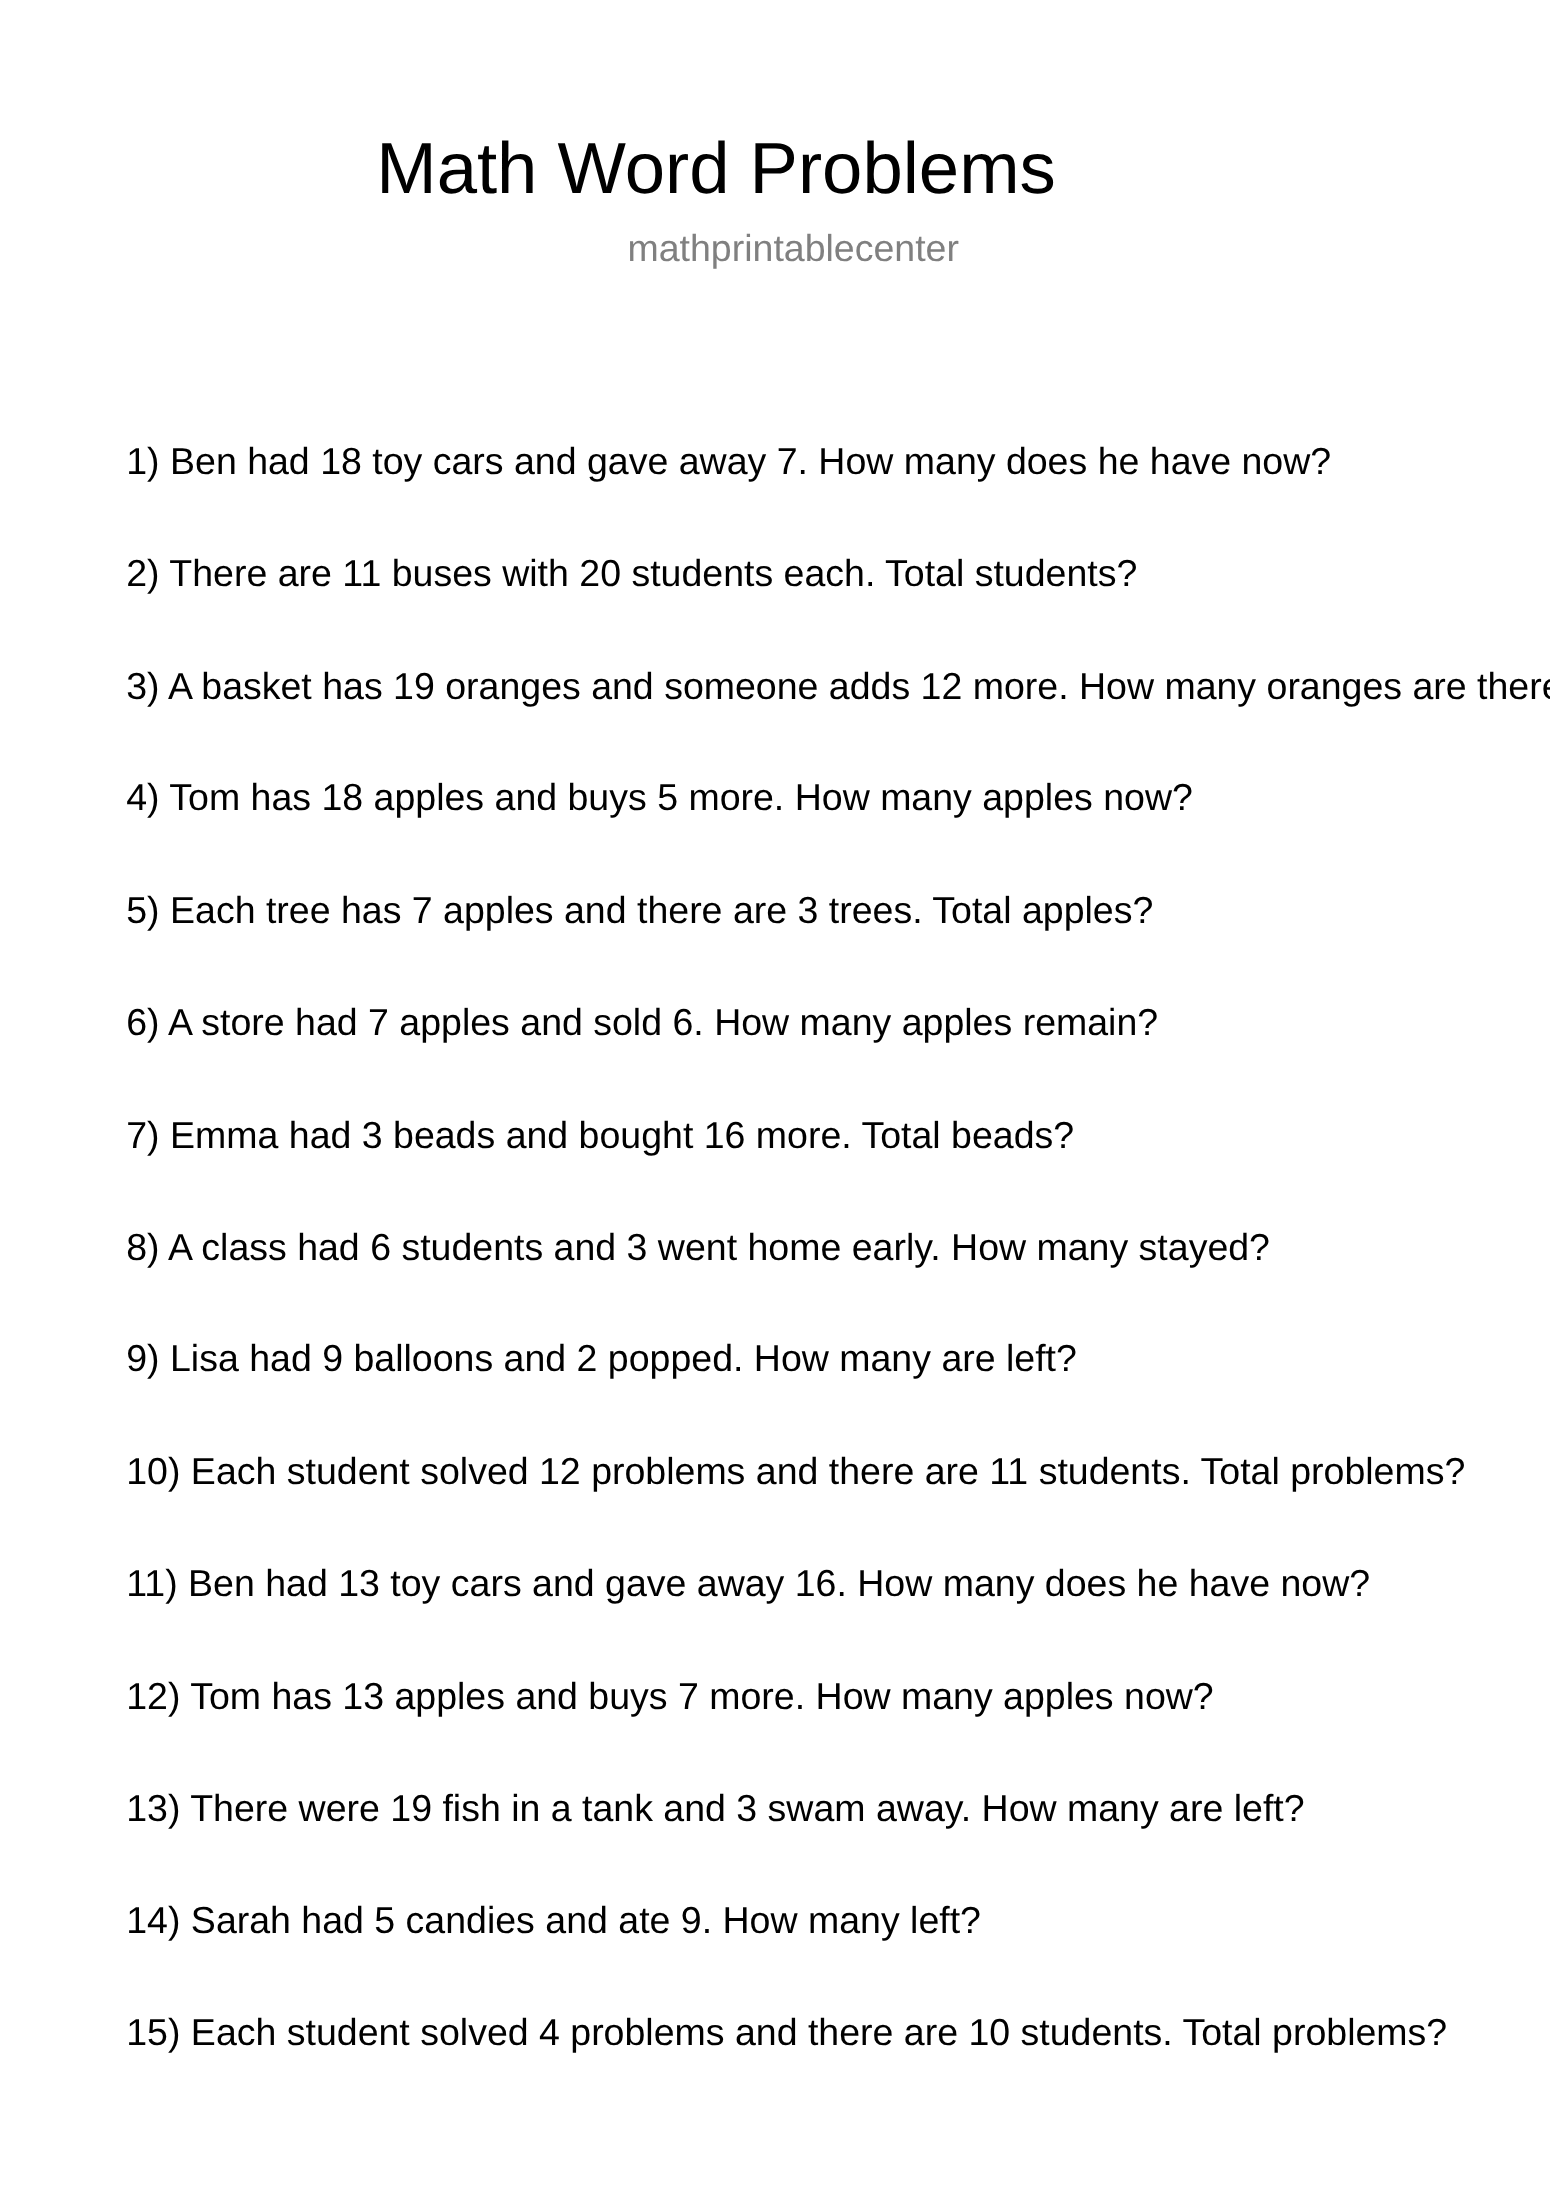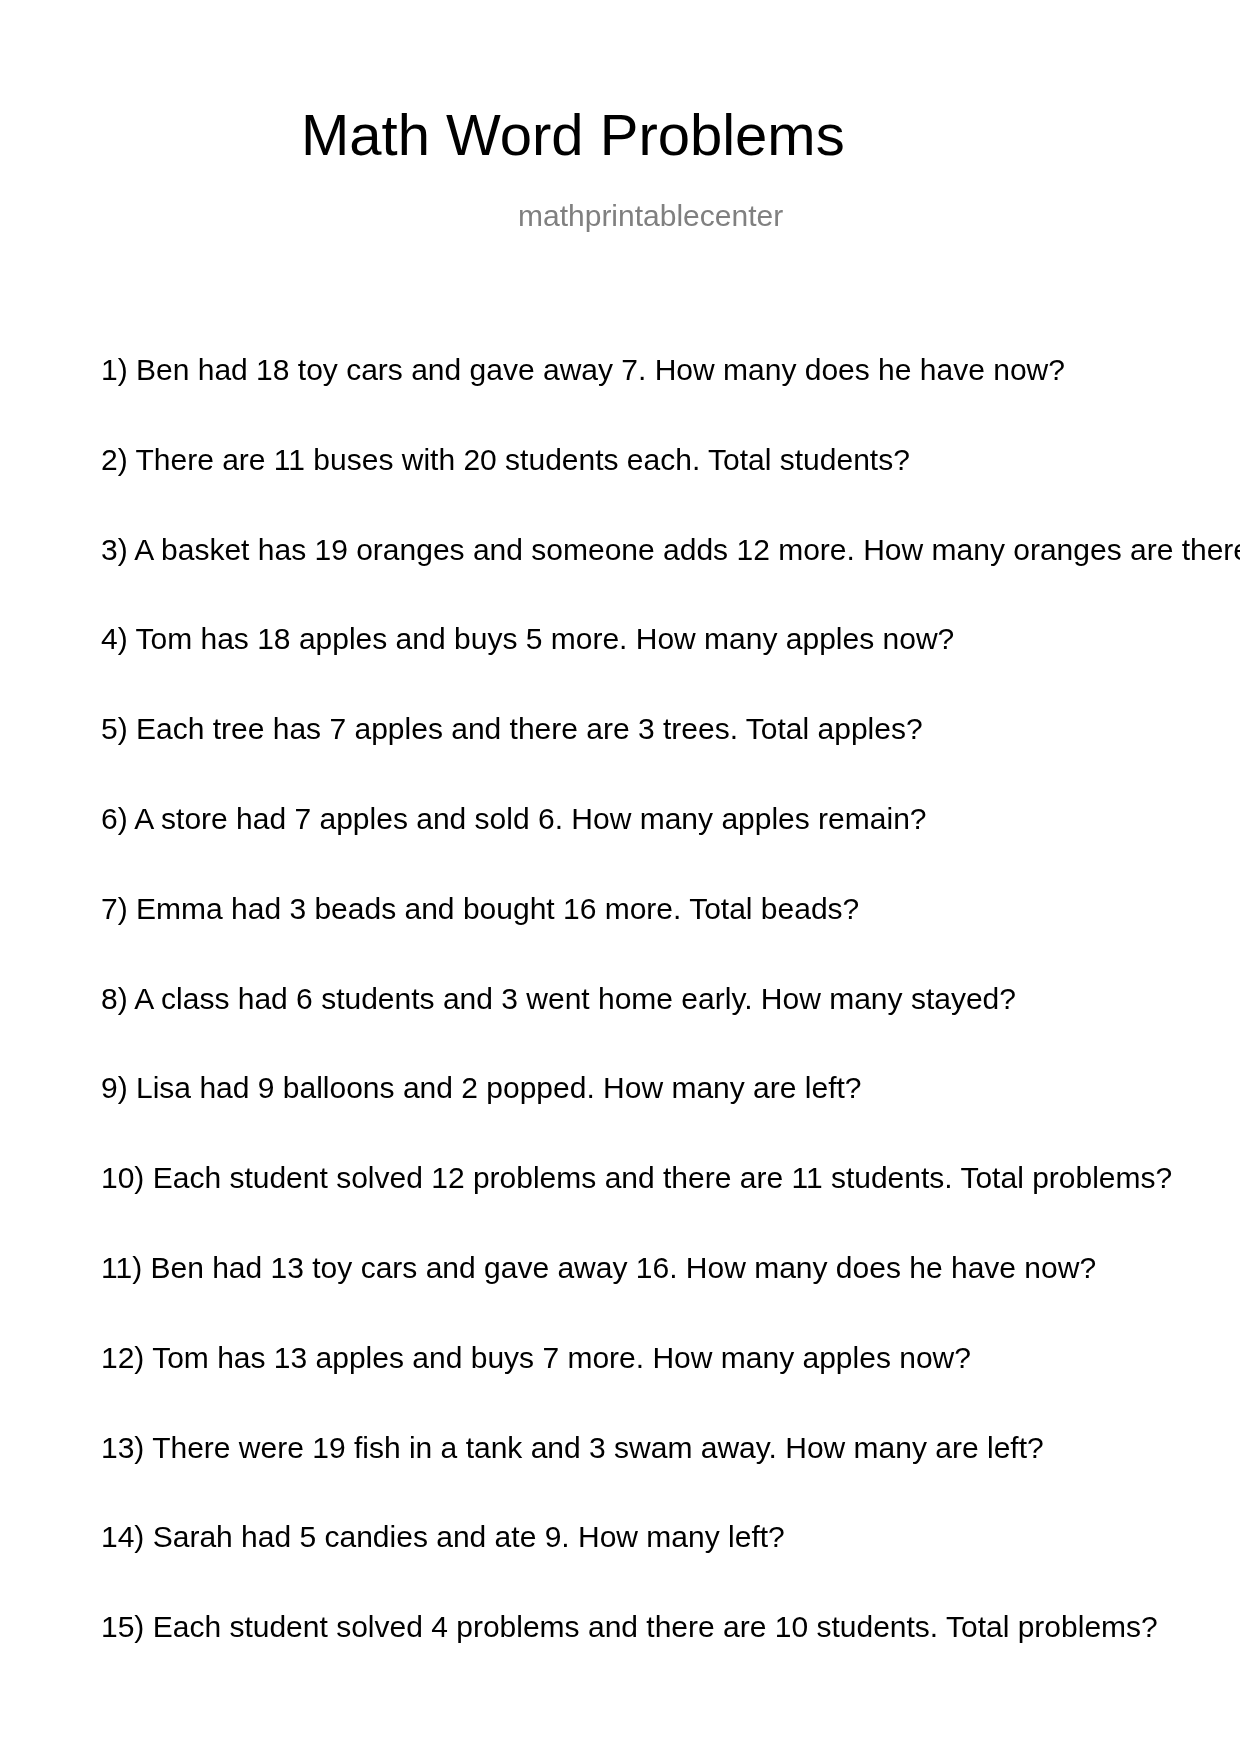--- a/index.html
+++ b/index.html
@@ -31,21 +31,21 @@
       font-size: 58px;
       line-height: 58px;
       font-weight: normal;
       white-space: nowrap;
       color: #000000;
     }
     .subtitle {
       position: absolute;
       left: 502px;
       top: 185px;
-      margin: 16px;
+      margin: 0;
       font-size: 30px;
       line-height: 30px;
       font-weight: normal;
       white-space: nowrap;
       color: #808080;
     }
     .problem-list {
       position: absolute;
       left: 101px;
       top: 325px;

